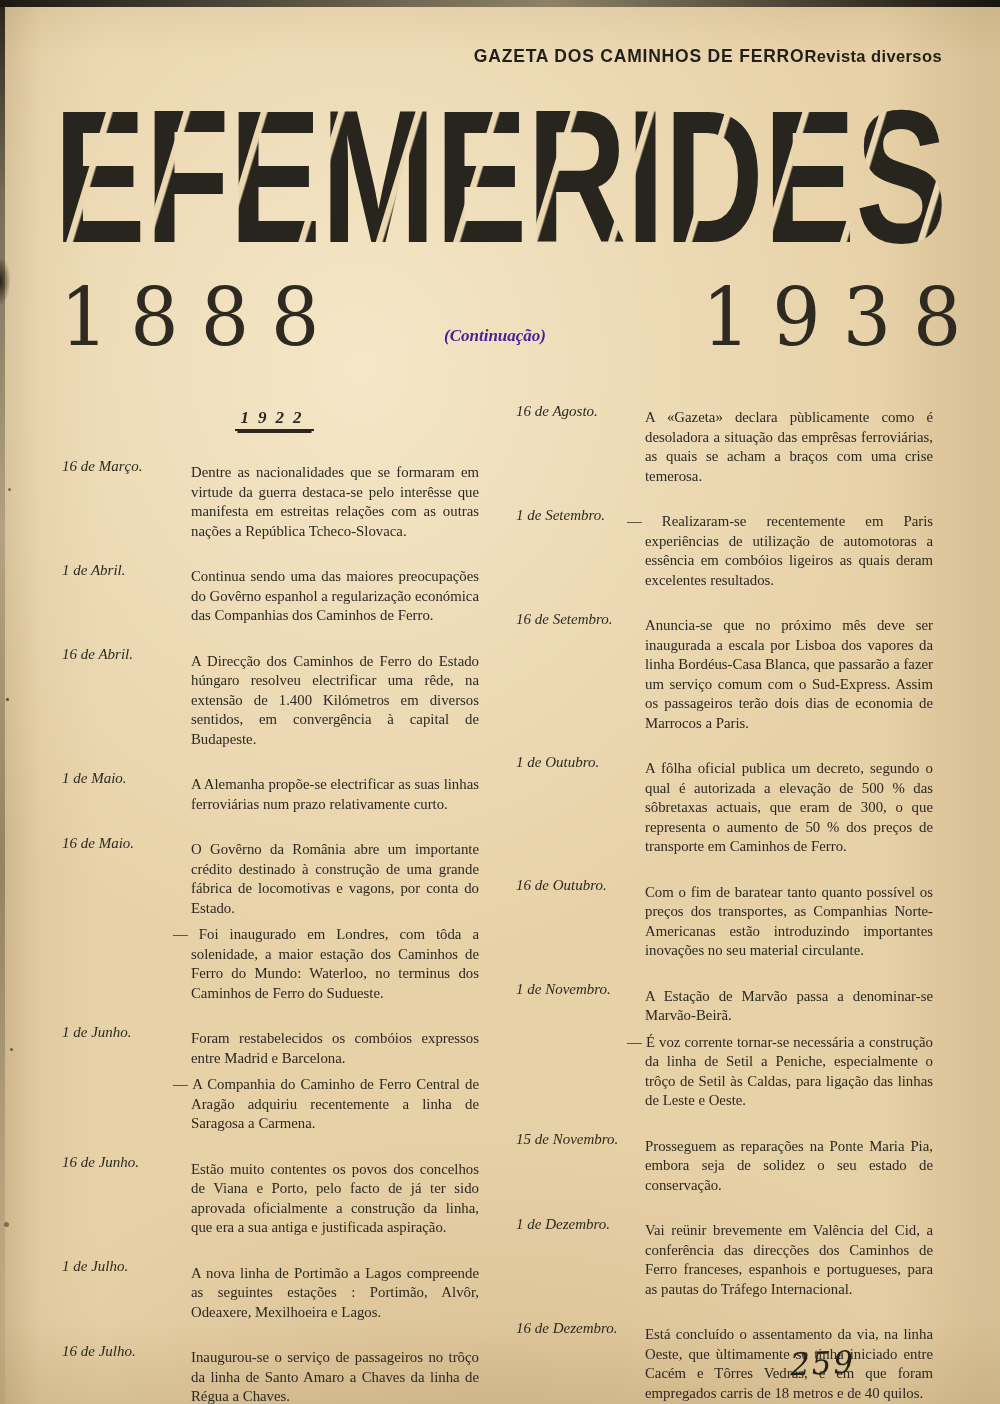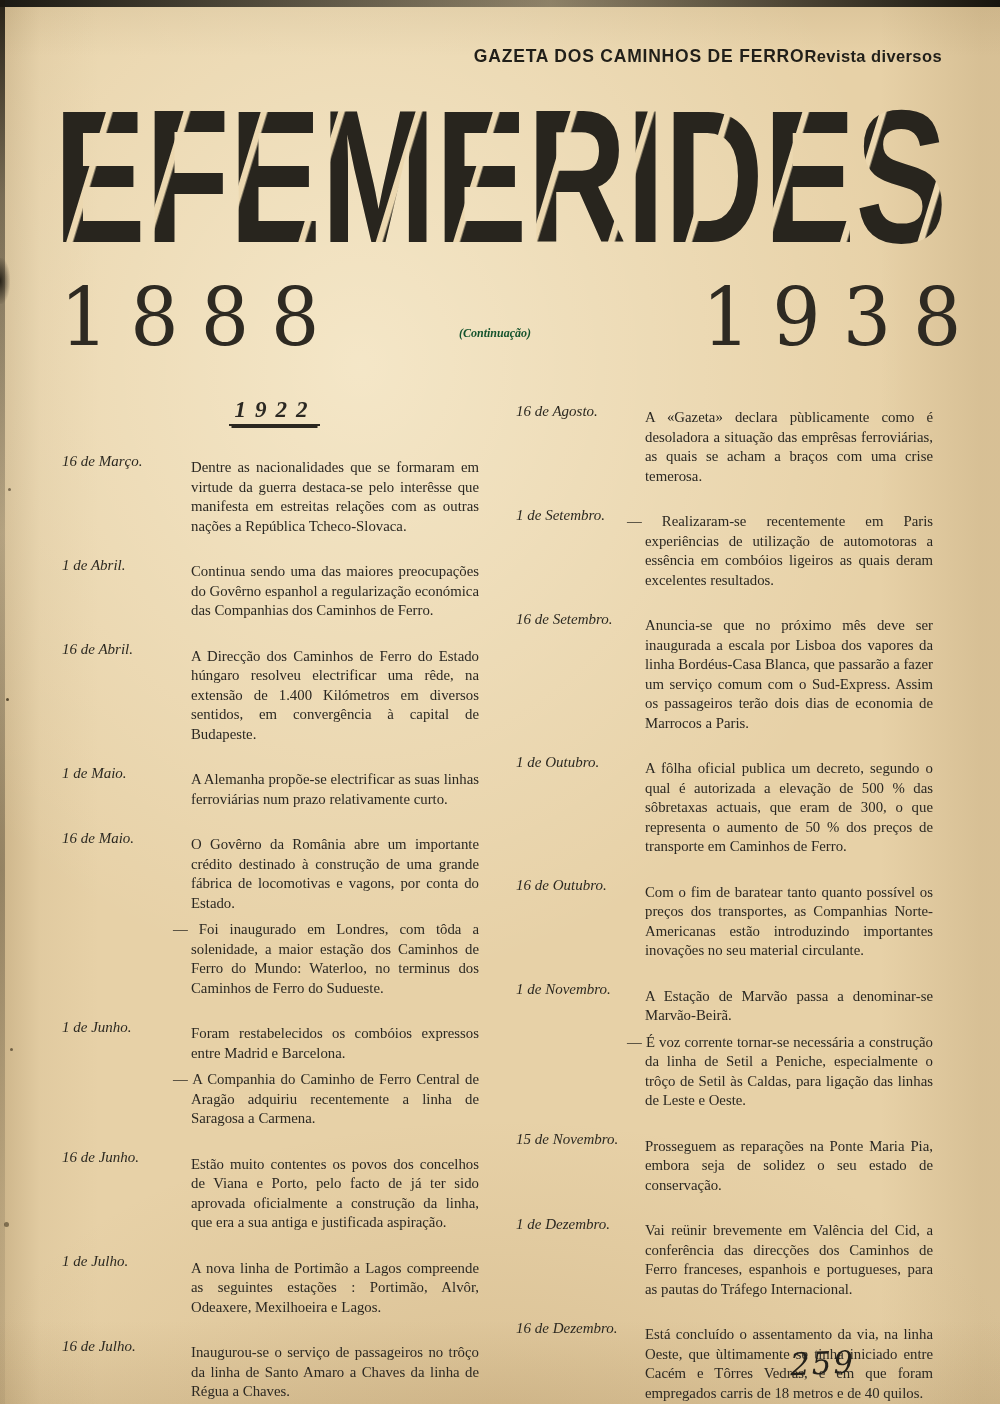--- a/index.html
+++ b/index.html
@@ -26,26 +26,26 @@
   .header{position:absolute;top:46px;left:62px;right:58px;display:flex;justify-content:flex-end;align-items:baseline;
     font-family:"Liberation Sans", sans-serif;font-weight:bold;color:#211f19;}
   .header .pub{font-size:17.5px;letter-spacing:0.8px;}
   .header .edition{font-size:16.5px;letter-spacing:0.4px;}
   .masthead-svg{position:absolute;top:90px;left:52px;}
   .year{position:absolute;font-family:"DejaVu Serif", serif;font-size:76px;font-weight:normal;
     color:#2e2a22;letter-spacing:22px;top:270px;transform:scaleY(1.06);transform-origin:top left;}
   .year.left{left:60px;}
   .year.right{left:702px;}
   .continuation{position:absolute;top:326px;left:0;width:990px;text-align:center;
-    font-size:12px;font-style:italic;font-weight:bold;color:#14532d;}
+    font-size:17px;font-style:italic;font-weight:bold;color:#4c1d95;}
   .columns{position:absolute;top:392px;left:62px;width:878px;display:flex;gap:30px;}
   .col{width:424px;}
   .col.right{padding-top:9px;}
-  .section-year{display:block;width:fit-content;margin:5px auto 25px;
-    font-size:23px;font-style:italic;font-weight:bold;letter-spacing:9px;
+  .section-year{display:block;width:fit-content;margin:16px auto 25px;
+    font-size:17px;font-style:italic;font-weight:bold;letter-spacing:9px;
     padding:0 3px 1px 6px;border-bottom:2.5px solid #2b2720;
     box-shadow:0 4.5px 0 -2.5px #2b2720;}
   .entry{display:flex;margin-bottom:12px;font-family:Liberation Serif, serif;}
   .entry .date{width:122px;flex:none;font-style:italic;font-size:15px;line-height:19.5px;padding-top:0.5px;color:#2c2921;}
   .entry .texts{flex:1;min-width:0;}
   .texts p{margin:7px;text-align:justify;font-size:14.8px;line-height:19.5px;color:#2b2822;}
   .texts p.sub{text-indent:-18px;}
   .page-number{position:absolute;top:1345px;left:790px;
     font-family:"DejaVu Serif", serif;font-style:italic;font-size:31px;letter-spacing:2px;color:#24211a;
     transform:rotate(-2deg);}

